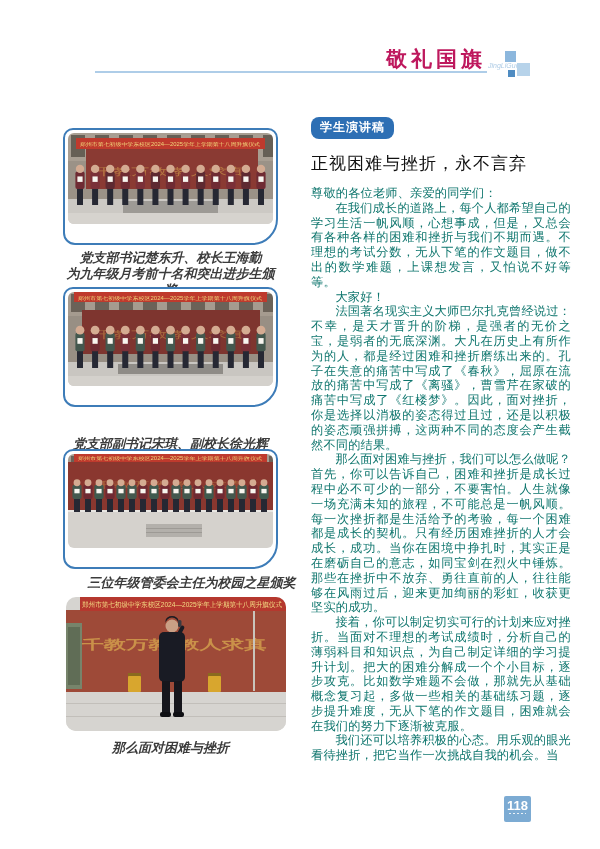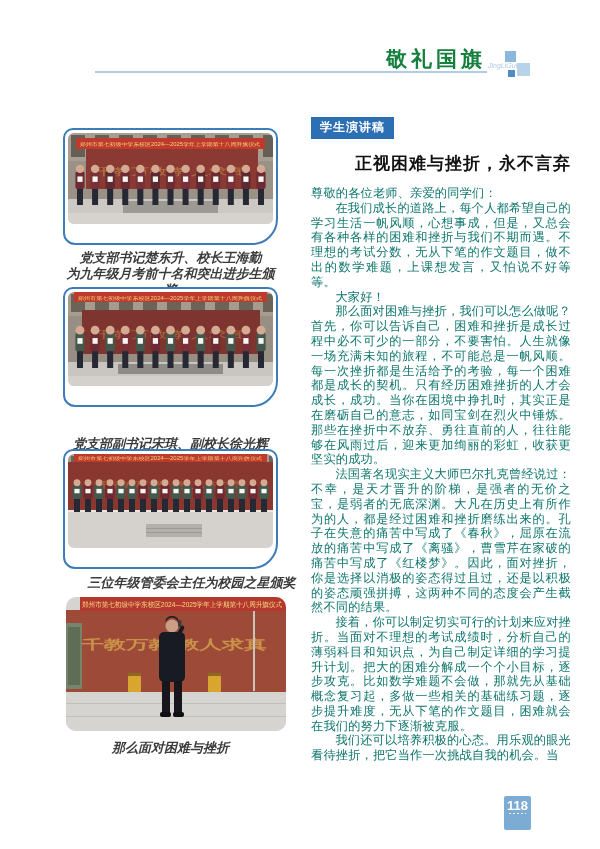--- a/index.html
+++ b/index.html
@@ -2,21 +2,21 @@
 <html><head>
 <meta charset="utf-8">
 <style>
   html,body{margin:0;padding:0;background:#ffffff;}
   .page{position:relative;width:600px;height:849px;background:#ffffff;overflow:hidden;
         font-family:"Liberation Sans",sans-serif;}
 
   
   .hdr-rule{position:absolute;left:95px;top:71px;width:392px;height:2px;background:#aecde8;}
   .hdr-title{position:absolute;right:114px;top:48px;font-size:21px;font-weight:bold;
-             color:#15803d;letter-spacing:4px;line-height:22px;}
+             color:#be185d;letter-spacing:4px;line-height:22px;}
   .hdr-sub{position:absolute;left:488px;top:62px;font-size:7px;color:#aecce6;font-style:italic;}
   .sq{position:absolute;}
   .sq1{left:505px;top:51px;width:11px;height:11px;background:#8cb7dd;}
   .sq2{left:517px;top:63px;width:13px;height:13px;background:#b7d3ea;}
   .sq3{left:508px;top:70px;width:7px;height:7px;background:#4f8cc2;}
 
   
   .frame{position:absolute;left:63px;width:215px;border:2px solid #3d7cb8;background:#fff;
          border-radius:10px 10px 26px 12px;box-sizing:border-box;padding:3px 3px 19px 3px;}
   .frame svg,.photo-plain svg{display:block;border-radius:6px;}
@@ -25,30 +25,30 @@
   .f3{top:449px;height:120px;}
   .photo-plain{position:absolute;left:66px;top:597px;width:220px;height:134px;border-radius:10px;
                overflow:hidden;}
   .caption{position:absolute;left:63px;width:215px;text-align:center;font-size:13px;
            font-weight:bold;color:#3c3c3c;line-height:16px;font-style:italic;}
   .c1{top:250px;} .c2{top:436px;} .c3{top:575px;margin-left:21px;} .c4{top:740px;}
 
   
   .article{position:absolute;left:311px;top:117px;width:260px;}
   .tag{display:inline-block;background:#2d6fb4;color:#ffffff;font-size:12px;font-weight:bold;
-       padding:2px 9px 3px;border-radius:0;letter-spacing:1px;}
-  .a-title{margin:13px 0 0;text-align:right;font-size:17px;font-weight:bold;color:#111;
+       padding:2px 9px 3px;border-radius:8px;letter-spacing:1px;}
+  .a-title{margin:13px 0 0;text-align:left;font-size:17px;font-weight:normal;color:#111;
            letter-spacing:1px;font-family:"Liberation Serif",serif;}
   .a-body{margin-top:11px;font-family:"Liberation Serif",serif;font-size:12.2px;
           line-height:14.8px;letter-spacing:.2px;color:#0f766e;text-align:justify;}
   .a-body p{margin:0;text-indent:2em;}
   .a-body p.noindent{text-indent:0;}
 
   
-  .pnum{position:absolute;left:504px;top:796px;width:27px;height:34px;background:#7cabd3;
+  .pnum{position:absolute;left:504px;top:796px;width:27px;height:26px;background:#7cabd3;
         border-radius:2px;color:#fff;font-size:13px;font-weight:bold;text-align:center;
         line-height:19px;
         background-image:repeating-linear-gradient(90deg,rgba(255,255,255,.85) 0 2px,rgba(255,255,255,0) 2px 4px);
         background-size:17px 1px;background-repeat:no-repeat;background-position:5px 17px;
         background-color:#7cabd3;}
 </style>
 </head>
 <body>
 
 <div class="page">
@@ -430,22 +430,22 @@
     <div>那么面对困难与挫折</div>
   </div>
 
   <div class="article">
     <span class="tag">学生演讲稿</span>
     <h2 class="a-title">正视困难与挫折，永不言弃</h2>
     <div class="a-body">
       <p class="noindent">尊敬的各位老师、亲爱的同学们：</p>
       <p>在我们成长的道路上，每个人都希望自己的学习生活一帆风顺，心想事成，但是，又总会有各种各样的困难和挫折与我们不期而遇。不理想的考试分数，无从下笔的作文题目，做不出的数学难题，上课想发言，又怕说不好等等。</p>
       <p>大家好！</p>
+      <p>法国著名现实主义大师巴尔扎克曾经说过：不幸，是天才晋升的阶梯，是强者的无价之宝，是弱者的无底深渊。大凡在历史上有所作为的人，都是经过困难和挫折磨练出来的。孔子在失意的痛苦中写成了《春秋》，屈原在流放的痛苦中写成了《离骚》，曹雪芹在家破的痛苦中写成了《红楼梦》。因此，面对挫折，你是选择以消极的姿态得过且过，还是以积极的姿态顽强拼搏，这两种不同的态度会产生截然不同的结果。</p>
       <p>那么面对困难与挫折，我们可以怎么做呢？首先，你可以告诉自己，困难和挫折是成长过程中必不可少的一部分，不要害怕。人生就像一场充满未知的旅程，不可能总是一帆风顺。每一次挫折都是生活给予的考验，每一个困难都是成长的契机。只有经历困难挫折的人才会成长，成功。当你在困境中挣扎时，其实正是在磨砺自己的意志，如同宝剑在烈火中锤炼。那些在挫折中不放弃、勇往直前的人，往往能够在风雨过后，迎来更加绚丽的彩虹，收获更坚实的成功。</p>
-      <p>法国著名现实主义大师巴尔扎克曾经说过：不幸，是天才晋升的阶梯，是强者的无价之宝，是弱者的无底深渊。大凡在历史上有所作为的人，都是经过困难和挫折磨练出来的。孔子在失意的痛苦中写成了《春秋》，屈原在流放的痛苦中写成了《离骚》，曹雪芹在家破的痛苦中写成了《红楼梦》。因此，面对挫折，你是选择以消极的姿态得过且过，还是以积极的姿态顽强拼搏，这两种不同的态度会产生截然不同的结果。</p>
       <p>接着，你可以制定切实可行的计划来应对挫折。当面对不理想的考试成绩时，分析自己的薄弱科目和知识点，为自己制定详细的学习提升计划。把大的困难分解成一个个小目标，逐步攻克。比如数学难题不会做，那就先从基础概念复习起，多做一些相关的基础练习题，逐步提升难度，无从下笔的作文题目，困难就会在我们的努力下逐渐被克服。</p>
       <p>我们还可以培养积极的心态。用乐观的眼光看待挫折，把它当作一次挑战自我的机会。当</p>
     </div>
   </div>
 
   <div class="pnum">118</div>
 
 </div>
 
 </body></html>

